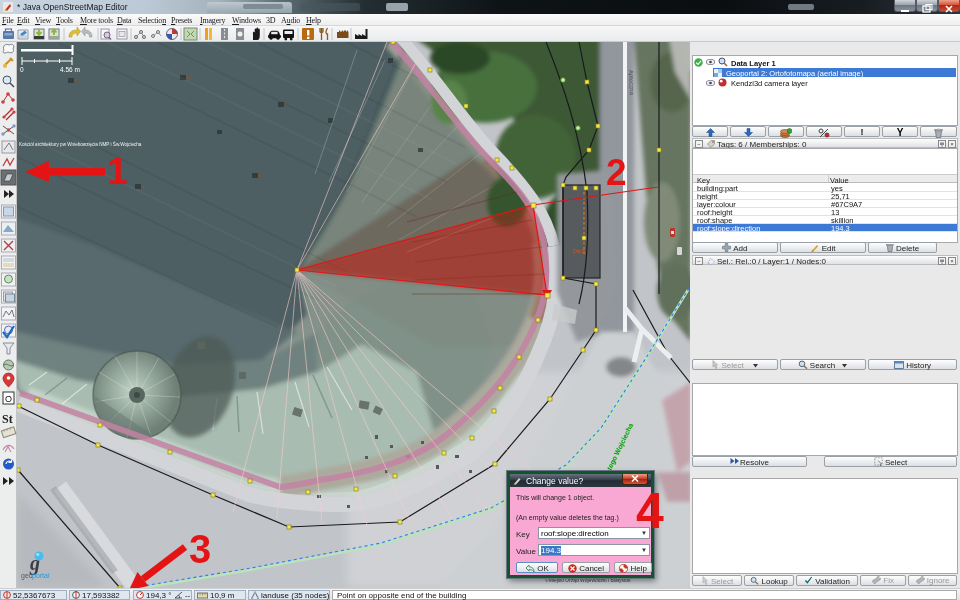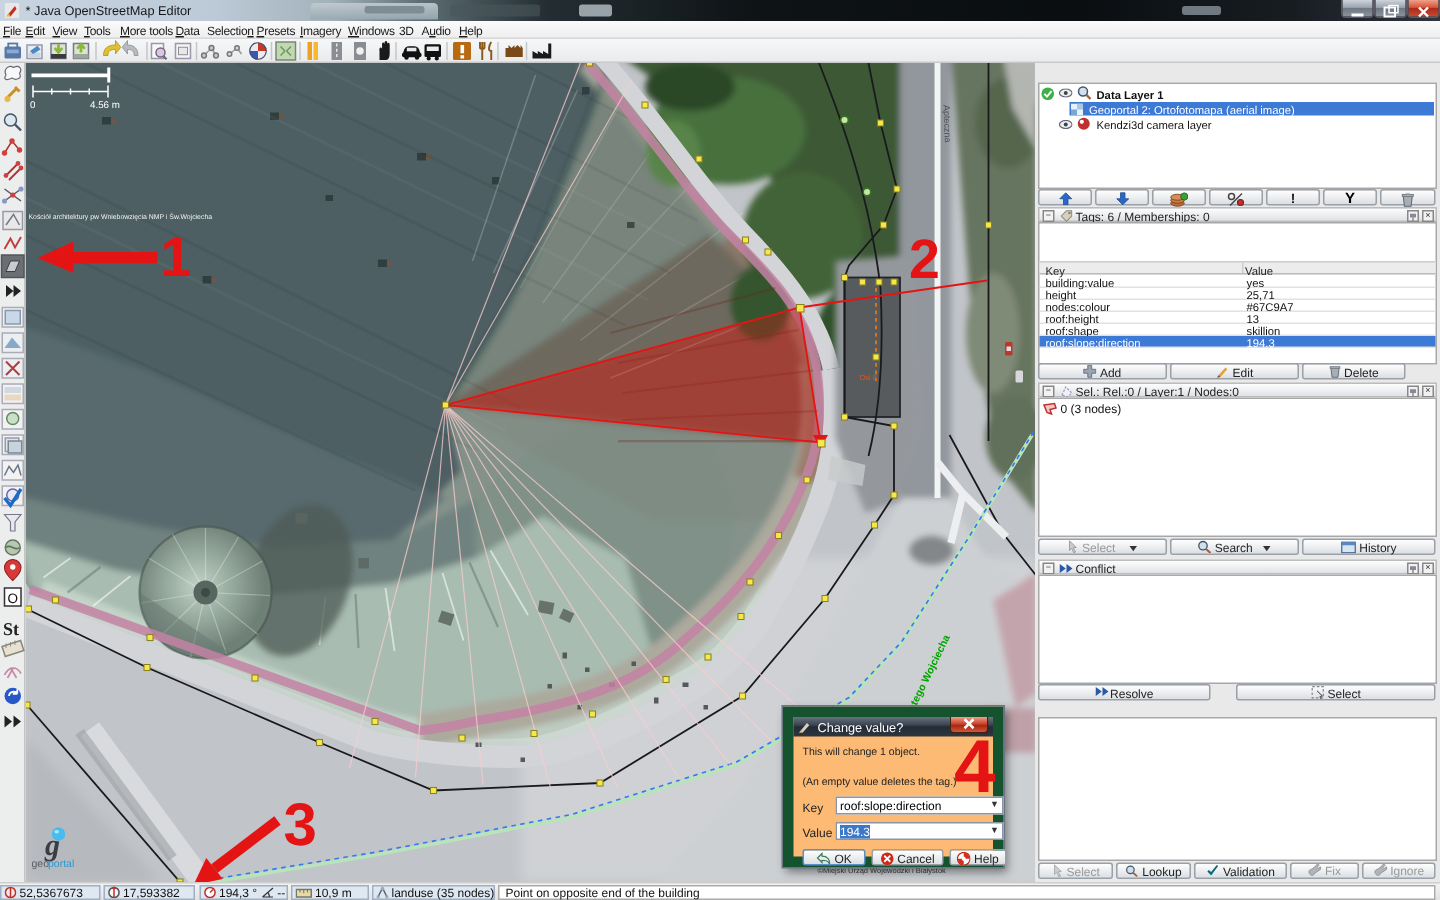--- a/index.html
+++ b/index.html
@@ -12,21 +12,21 @@
   background:linear-gradient(to right,#c8d4e0 0%,#bcc9d7 15%,#a2b2ba 23%,#5e7076 29%,#242e32 38%,#0e1316 52%,#0a0e11 75%,#181d22 90%,#2c363c 100%);
 }
 #titlebar .ticon { left:3px; top:2px; width:10px; height:10px; }
 #titlebar .ttext { left:17px; top:2px; font-size:8.5px; color:#15181c; white-space:nowrap; }
 .winbtn { top:0; height:12px; border:1px solid #5a5a66; border-top:none; border-radius:0 0 3px 3px; }
 #btnmin { left:894px; width:22px; background:linear-gradient(#cfd4da 0%,#9aa2ac 45%,#6f7882 50%,#8b949e 100%); }
 #btnmax { left:916px; width:22px; background:linear-gradient(#cfd4da 0%,#9aa2ac 45%,#6f7882 50%,#8b949e 100%); }
 #btncls { left:938px; width:22px; background:linear-gradient(#f0a088 0%,#d4543c 45%,#b02818 50%,#c84a30 100%); }
 
 
-#menubar { left:0; top:14px; width:960px; height:12px; background:linear-gradient(#fbfbfb,#eeeeee); border-bottom:1px solid #d8d8d8; font-size:8px; color:#1a1a1a; }
+#menubar { left:0; top:14px; width:960px; height:12px; background:linear-gradient(#fbfbfb,#eeeeee); border-bottom:1px solid #d8d8d8; font-size:8px; color:#1a1a1a;font-family:Liberation Serif, serif; }
 #menubar span { position:absolute; top:1.5px; letter-spacing:-0.2px; }
 #menubar u { text-decoration:underline; }
 
 
 #toolbar { left:0; top:26px; width:960px; height:16px; background:linear-gradient(#f6f7f8,#e9ebed); border-bottom:1px solid #c9c9c9; }
 
 
 #leftbar { left:0; top:42px; width:17px; height:546px; background:#eceded; border-right:1px solid #c4c4c4; }
 
 
@@ -42,21 +42,21 @@
 .trow span { position:absolute; left:4px; top:0px; font-weight:normal; }
 .trow b { position:absolute; left:138px; top:0px; font-weight:normal; }
 .trow.sel { background:#3d7ad6; color:#fff; }
 
 
 #statusbar { left:0; top:588px; width:960px; height:12px; background:linear-gradient(#f4f4f4,#e2e2e2); border-top:1px solid #cfcfcf; font-size:8px; color:#111; }
 .sseg { position:absolute; top:1px; height:10px; background:#dfe7f0; border:1px solid #9fb0c4; font-size:8px; line-height:9px; padding-left:2px; white-space:nowrap; }
 .sic { vertical-align:-1px; margin-right:2px; }
 
 
-#dialog { left:522px; top:471px; width:147px; height:107px; background:#fdba74; border:7px solid #14532d; outline:1px solid #6a7684; box-shadow:2px 3px 6px rgba(0,0,0,.45); font-size:8px; }
+#dialog { left:507px; top:471px; width:147px; height:107px; background:#f9a8d4; border:3px solid #14532d; outline:1px solid #6a7684; box-shadow:2px 3px 6px rgba(0,0,0,.45); font-size:8px; }
 #dlgtitle { position:absolute; left:0; top:0; right:0; height:13px; background:linear-gradient(#68727e 0%,#3e4854 38%,#232b36 52%,#2e3640 100%); color:#fff; }
 #dlgtitle .t { position:absolute; left:16px; top:2px; font-size:8.5px; }
 #dlgclose { position:absolute; right:3px; top:0px; width:26px; height:11px; background:linear-gradient(#f0a088,#c33a24 50%,#a82414 55%,#d0573a); border:1px solid #40240f; border-top:none; border-radius:0 0 3px 3px; color:#fff; font-size:8px; text-align:center; line-height:10px; }
 </style>
 </head>
 <body>
 <div id="app">
 
   <svg class="abs" id="map" style="left:17px;top:42px" width="674" height="546" viewBox="0 0 674 546">
     <defs>
@@ -669,29 +669,29 @@
             </svg></div>
         <div class="mini" style="right:1px;top:1px">×</div>
       </div>
       <div class="pbody" style="top:10px;height:95px;font-size:7.5px">
         <div style="position:absolute;left:0;top:25px;right:0;height:9px;background:#ececec;border-top:1px solid #ccc;border-bottom:1px solid #bbb">
           <span style="position:absolute;left:4px;top:1px;color:#222">Key</span>
           <span style="position:absolute;left:137px;top:1px;color:#222">Value</span>
           <span style="position:absolute;left:135px;top:0;bottom:0;width:1px;background:#ccc"></span>
         </div>
         <div class="trow" style="top:35px">
-            <span>building:value</span>
+            <span>building:part</span>
             <b>yes</b>
           </div>
         <div class="trow" style="top:43px">
             <span>height</span>
             <b>25,71</b>
           </div>
         <div class="trow" style="top:51px">
-            <span>nodes:colour</span>
+            <span>layer:colour</span>
             <b>#67C9A7</b>
           </div>
         <div class="trow" style="top:59px">
             <span>roof:height</span>
             <b>13</b>
           </div>
         <div class="trow" style="top:67px">
             <span>roof:shape</span>
             <b>skillion</b>
           </div>
@@ -721,59 +721,40 @@
         <svg style="position:absolute;left:14px;top:1px" width="9" height="8" viewBox="0 0 9 8">
             <path d="M1 6.5 L3.5 1 L7.5 5 L5 7.5 Z" fill="#eef" stroke="#99a" stroke-width="0.8" stroke-dasharray="1.5,1"></path>
           </svg>
         <span class="txt" style="top:1px">Sel.: Rel.:0 / Layer:1 / Nodes:0</span>
         <div class="mini" style="right:11px;top:1px"><svg width="6" height="6" viewBox="0 0 6 6" style="margin-top:0.5px">
               <rect x="1" y="0.5" width="4" height="2.5" fill="#889"></rect>
               <line x1="3" y1="3" x2="3" y2="6" stroke="#889" stroke-width="1"></line>
             </svg></div>
         <div class="mini" style="right:1px;top:1px">×</div>
       </div>
-      <div class="pbody" style="top:10px;height:93px">
-        <svg style="position:absolute;left:2px;top:2px" width="10" height="9" viewBox="0 0 10 9">
-            <path d="M1 2 L8 1 L9 4 L5 5 L6 8 L3 7 Z" fill="#f0c8c8" stroke="#c03030" stroke-width="1"></path>
-          </svg>
-        <span style="position:absolute;left:14px;top:2px;color:#111">0 (3 nodes)</span>
-      </div>
       <div class="pbtns" style="top:104px">
         <div class="btn" style="left:0px;width:86px;color:#999"><svg width="8" height="9" viewBox="0 0 8 9" style="vertical-align:-1px">
               <path d="M2 0.5 L6.5 5 L4.5 5 L6 8 L4.8 8.5 L3.5 5.5 L2 7 Z" fill="#ccc" stroke="#999" stroke-width="0.6"></path>
             </svg> Select <svg width="7" height="5" viewBox="0 0 7 5" style="margin-left:6px">
               <path d="M1 1 L6 1 L3.5 4.5 Z" fill="#333"></path>
             </svg></div>
         <div class="btn" style="left:88px;width:86px"><svg width="10" height="9" viewBox="0 0 10 9" style="vertical-align:-1px">
               <circle cx="4" cy="3.8" r="2.8" fill="#cfe0ee" stroke="#456" stroke-width="0.9"></circle>
               <line x1="6" y1="6" x2="9" y2="8.7" stroke="#964" stroke-width="1.4"></line>
             </svg> Search <svg width="7" height="5" viewBox="0 0 7 5" style="margin-left:4px">
               <path d="M1 1 L6 1 L3.5 4.5 Z" fill="#333"></path>
             </svg></div>
         <div class="btn" style="left:176px;width:89px"><svg width="10" height="9" viewBox="0 0 10 9" style="vertical-align:-1px">
               <rect x="0.5" y="1.5" width="9" height="7" fill="#d8e4f0" stroke="#468" stroke-width="0.8"></rect>
               <rect x="0.5" y="1.5" width="9" height="2" fill="#5a88c0"></rect>
             </svg> History</div>
       </div>
     </div>
 
     <div class="panel" style="top:331px;height:94px">
-      <div class="ptitle" style="height:10px">
-        <div class="mini" style="left:2px;top:1px">−</div>
-        <svg style="position:absolute;left:13px;top:1px" width="10" height="8" viewBox="0 0 10 8">
-            <path d="M0.5 1 L4.5 4 L0.5 7 Z" fill="#2858a8"></path>
-            <path d="M5 1 L9 4 L5 7 Z" fill="#2858a8"></path>
-          </svg>
-        <span class="txt" style="top:1px">Conflict</span>
-        <div class="mini" style="right:11px;top:1px"><svg width="6" height="6" viewBox="0 0 6 6" style="margin-top:0.5px">
-              <rect x="1" y="0.5" width="4" height="2.5" fill="#889"></rect>
-              <line x1="3" y1="3" x2="3" y2="6" stroke="#889" stroke-width="1"></line>
-            </svg></div>
-        <div class="mini" style="right:1px;top:1px">×</div>
-      </div>
       <div class="pbody" style="top:10px;height:73px"></div>
       <div class="pbtns" style="top:83px">
         <div class="btn" style="left:0px;width:115px"><svg width="10" height="8" viewBox="0 0 10 8" style="vertical-align:0px">
               <path d="M0.5 1 L4.5 4 L0.5 7 Z" fill="#2858a8"></path>
               <path d="M5 1 L9 4 L5 7 Z" fill="#2858a8"></path>
             </svg>Resolve</div>
         <div class="btn" style="left:132px;width:133px"><svg width="9" height="9" viewBox="0 0 9 9" style="vertical-align:-1px">
               <rect x="0.8" y="0.8" width="7.4" height="7.4" fill="none" stroke="#888" stroke-width="0.8" stroke-dasharray="1.8,1.2"></rect>
               <path d="M4 3.5 L7.5 7 L6 7.5 L6.8 9" fill="none" stroke="#555" stroke-width="0.7"></path>
             </svg> Select</div>

